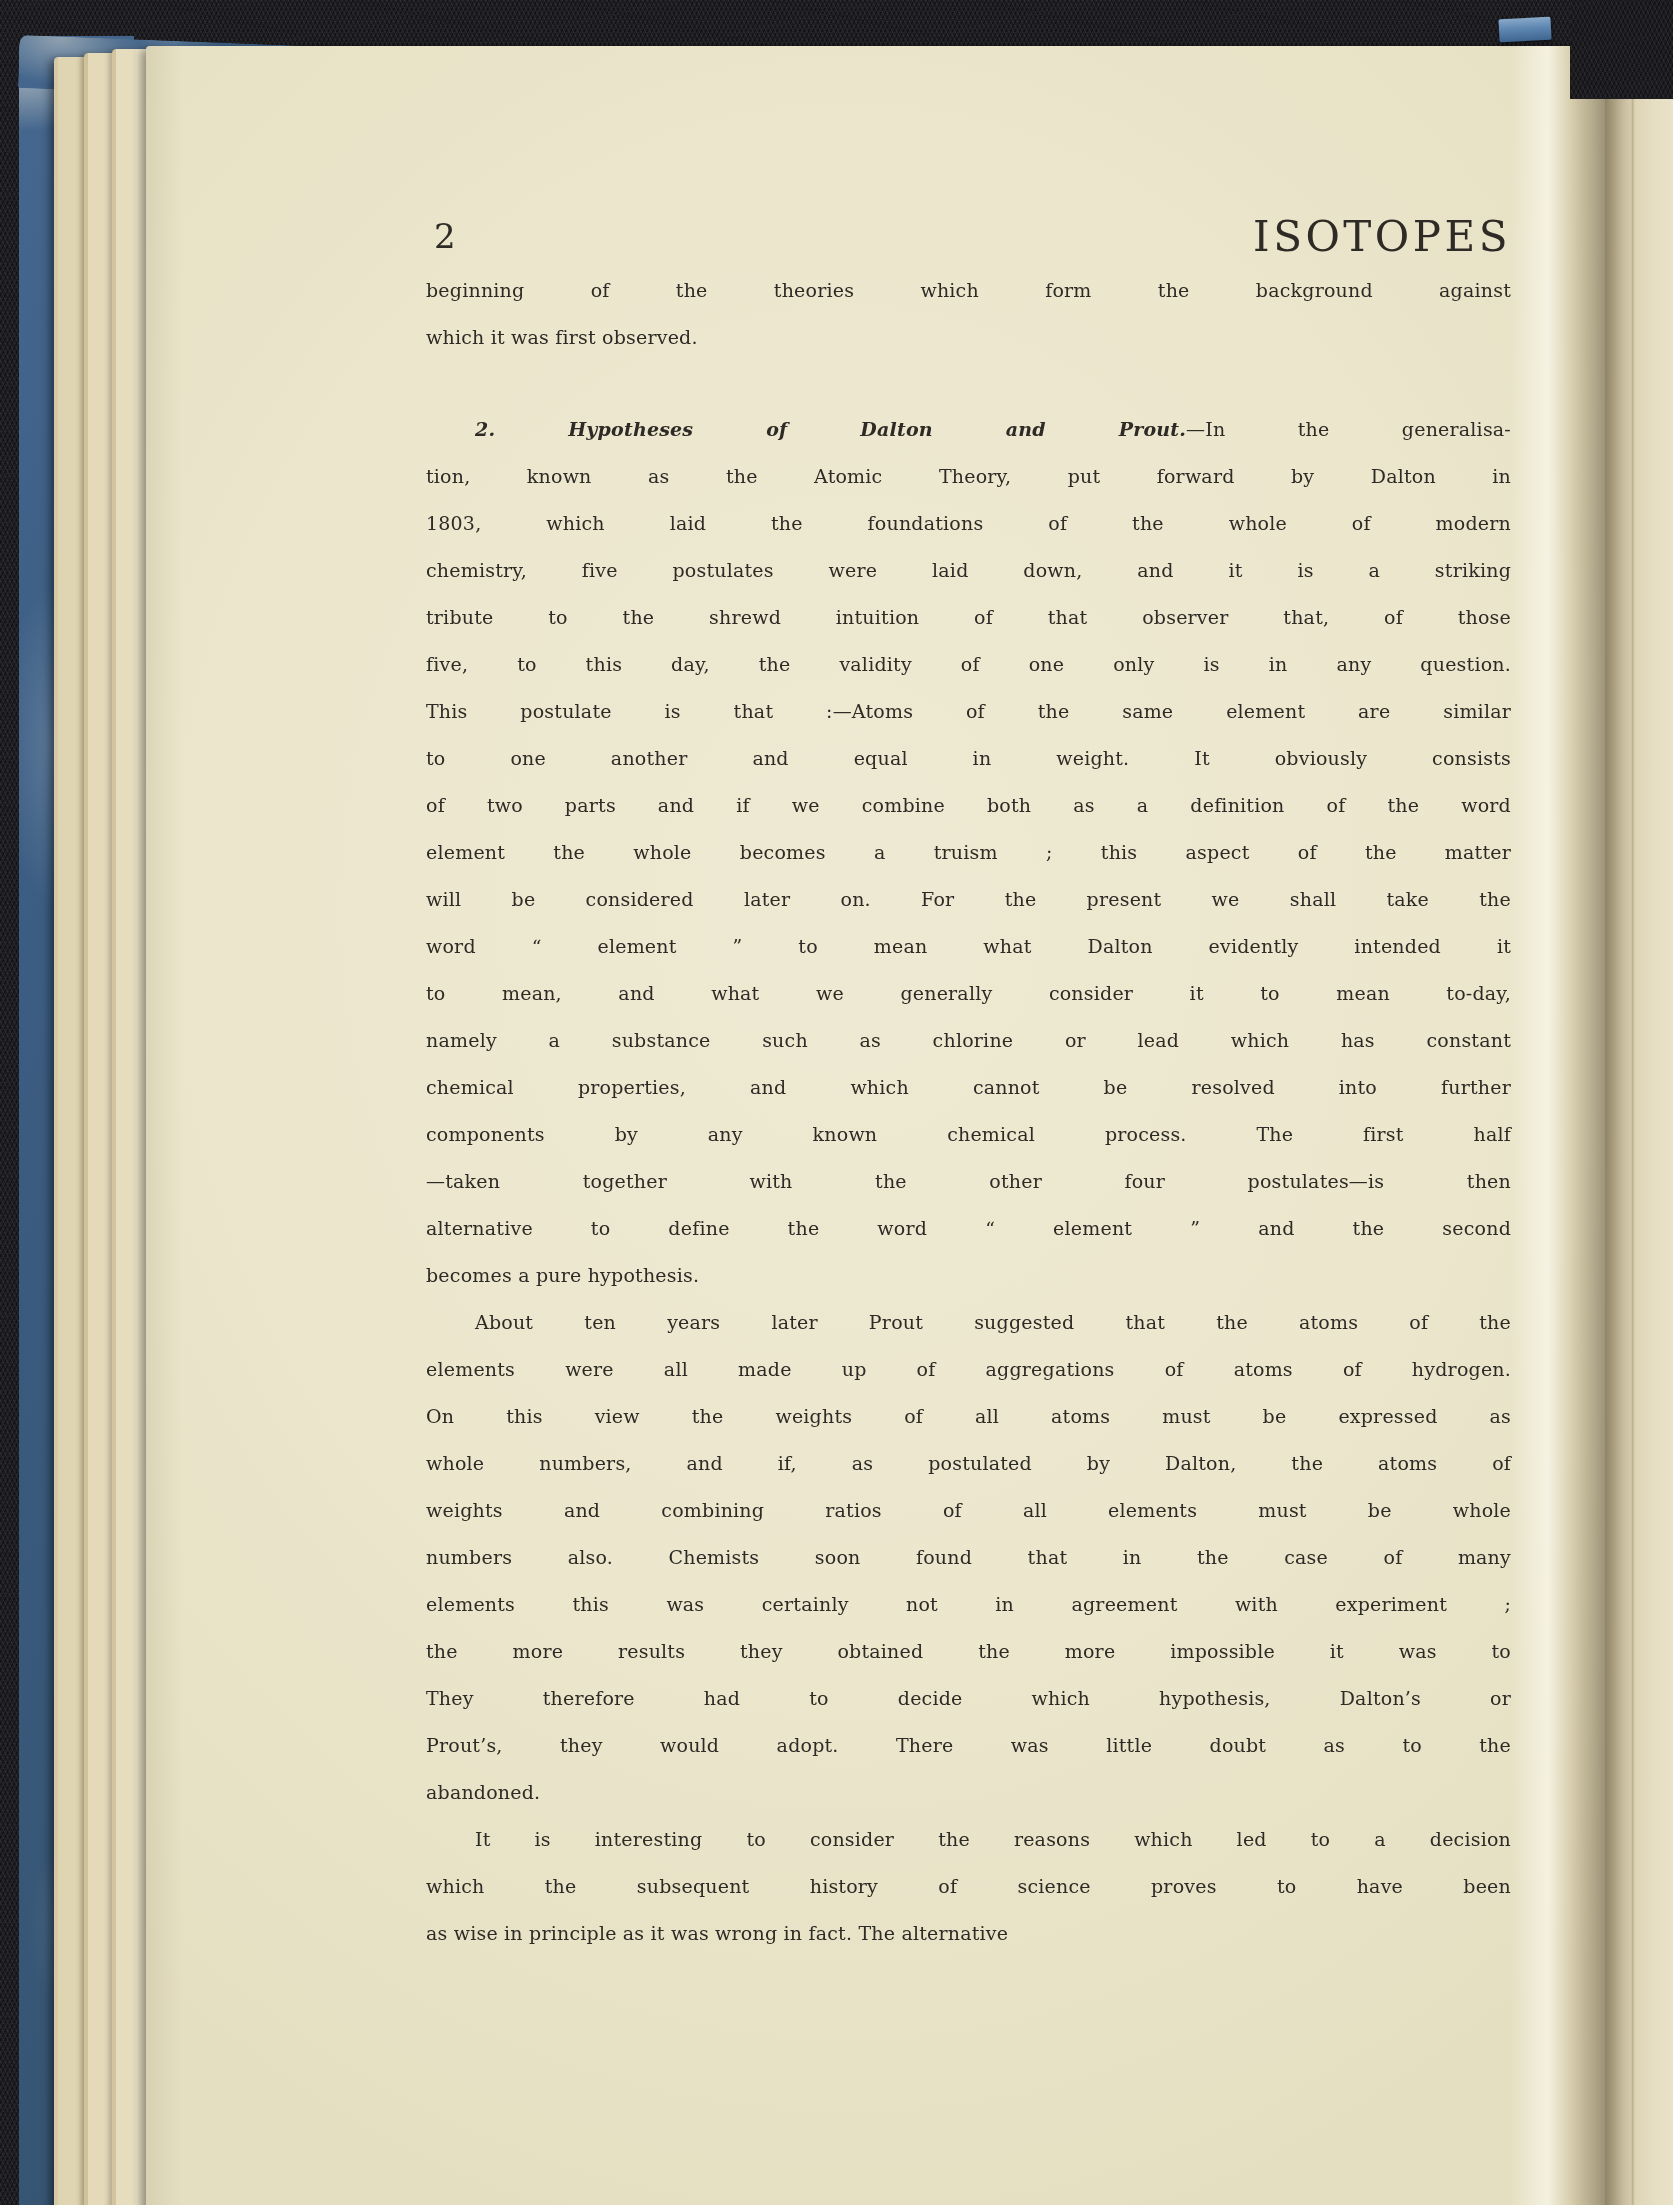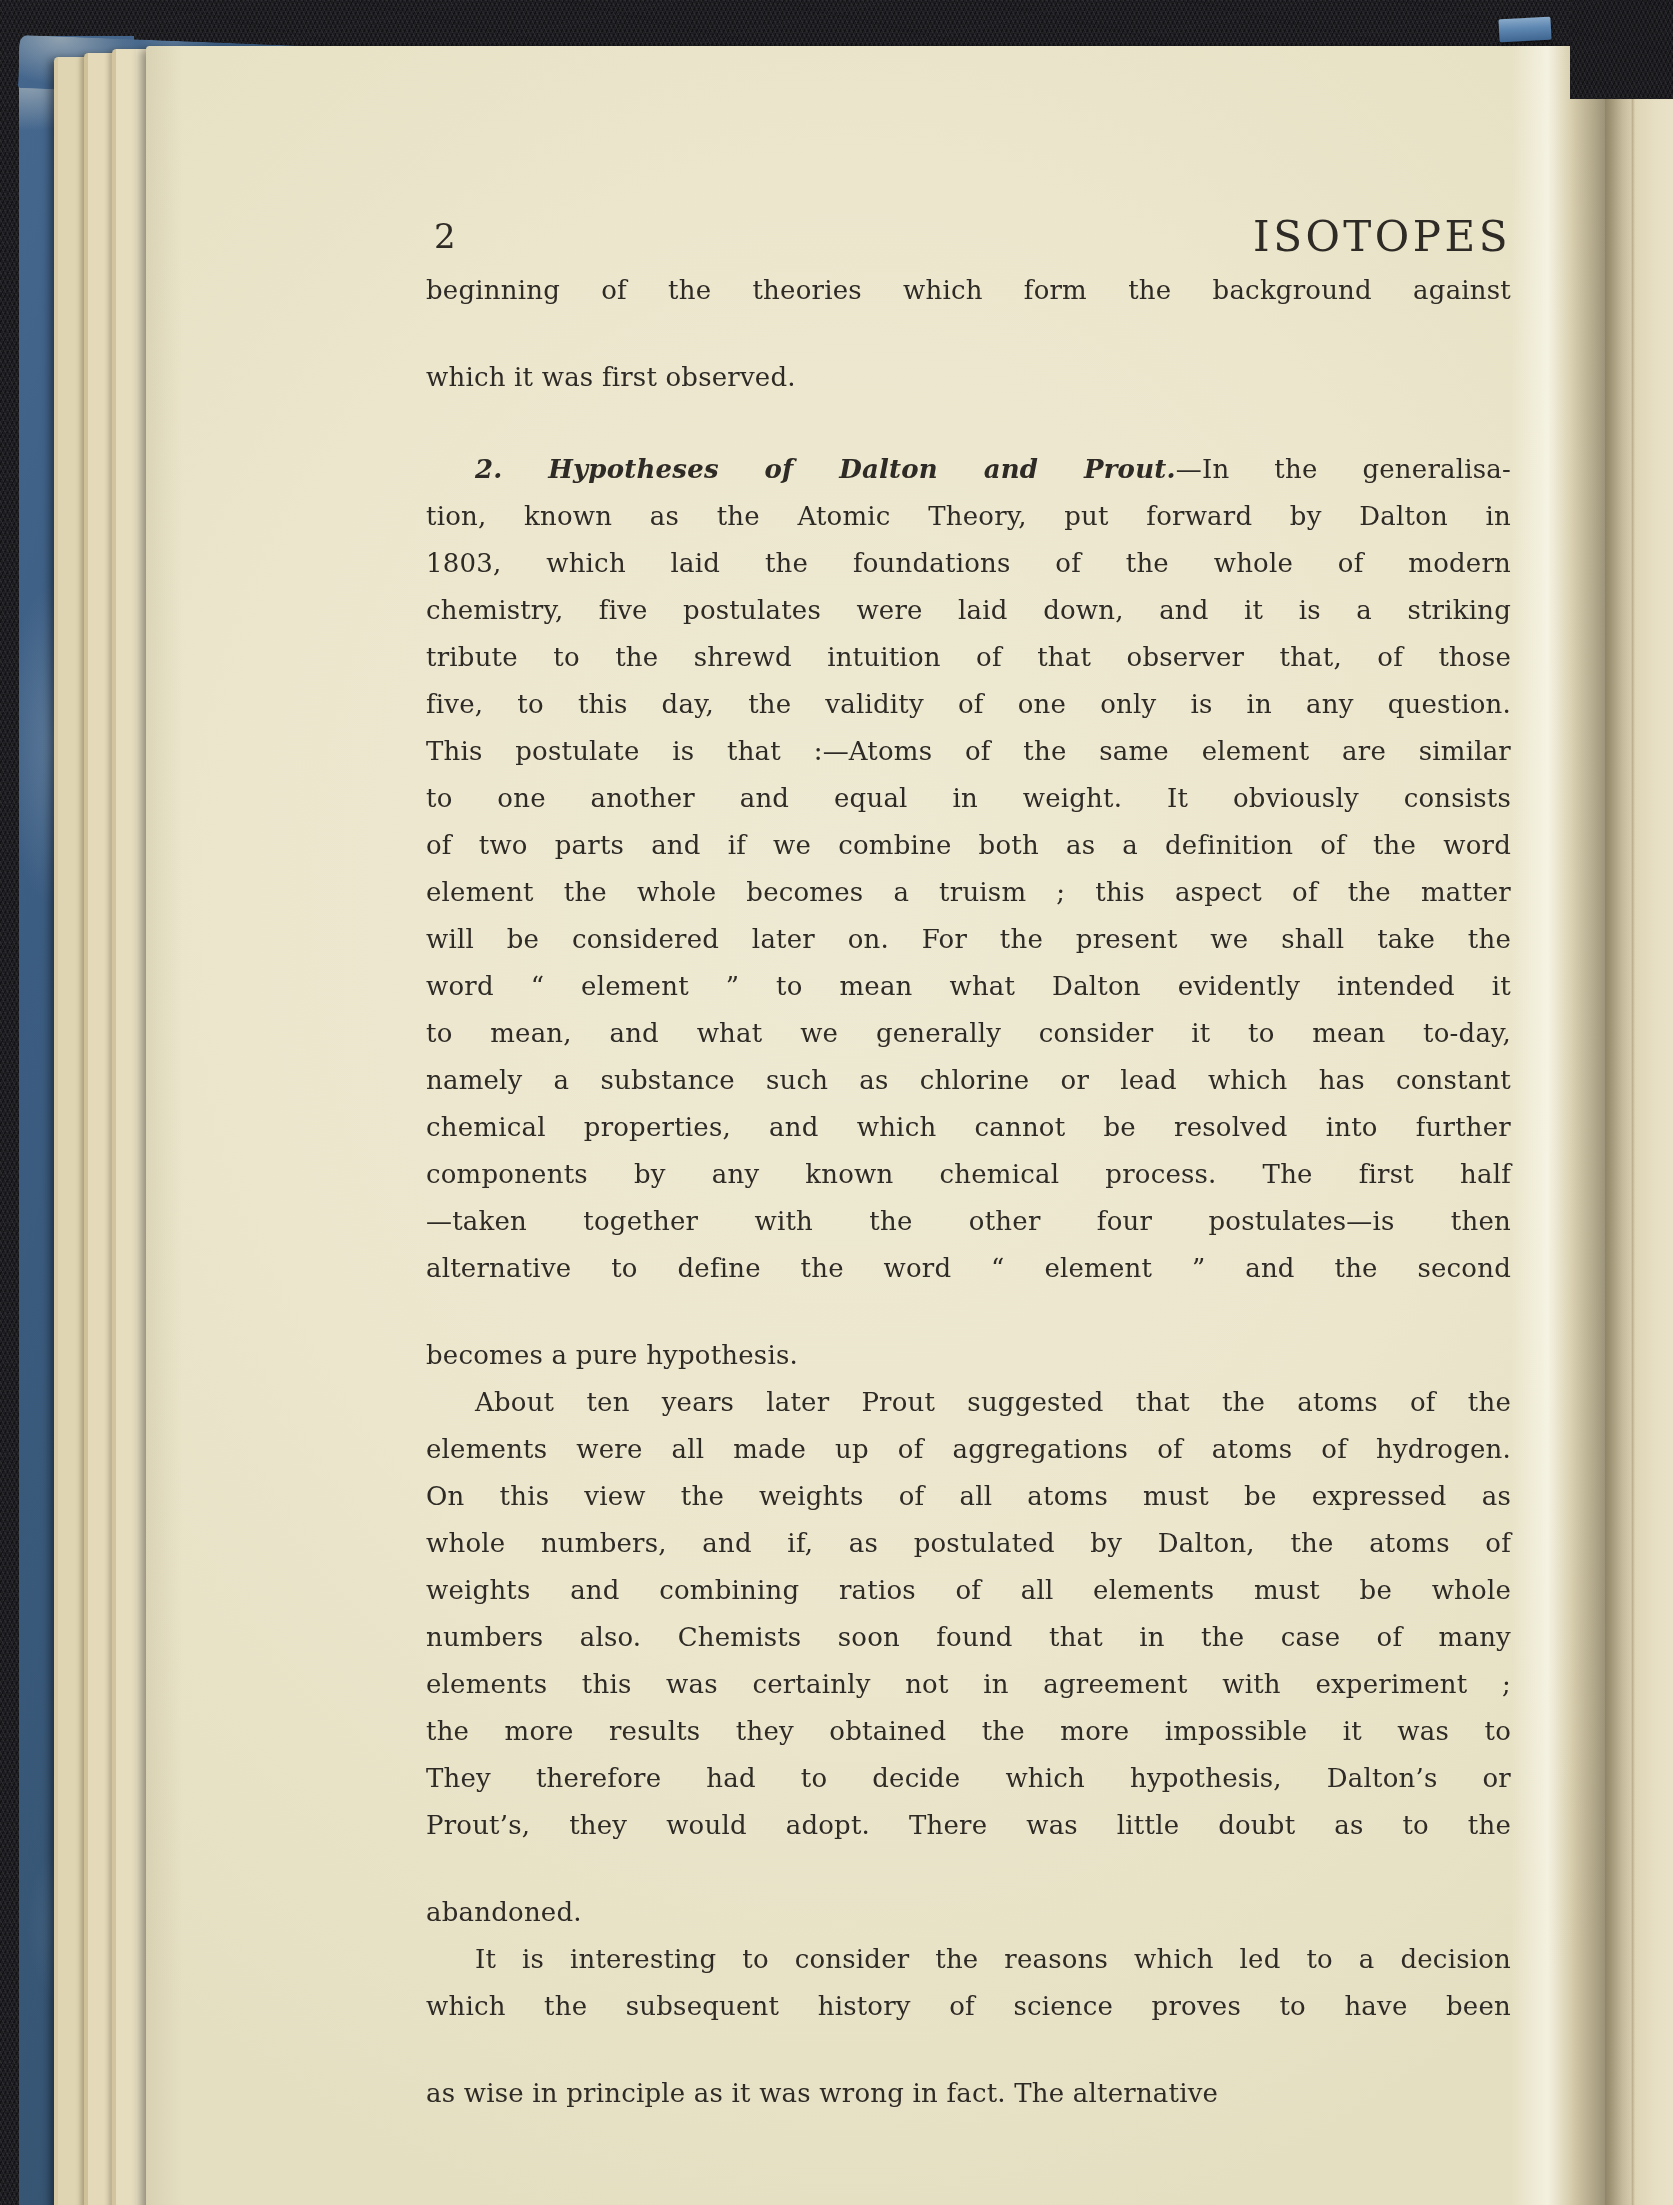--- a/index.html
+++ b/index.html
@@ -44,23 +44,23 @@
       linear-gradient(90deg, rgba(120,100,55,0.12) 0, rgba(120,100,55,0) 2.5%),
       linear-gradient(90deg, rgba(0,0,0,0) 0 93.5%, rgba(255,255,248,0.55) 96%, rgba(150,125,75,0.18) 97.6%, rgba(90,72,40,0.38) 99.2%, rgba(60,48,26,0.45) 100%),
       radial-gradient(ellipse 78% 60% at 48% 38%, #eee9d2 0%, #ebe6cc 55%, #e5dfc2 100%);
     box-shadow:-4.4px 3.5px 9.7px rgba(0,0,0,0.38);
     color:#2e2a25;
   }
   .page-header{position:absolute;left:280px;top:166px;width:1085px;height:49px;}
   .folio{position:absolute;left:8px;top:0;font-size:34px;line-height:49px;}
   .running-head{position:absolute;left:0;right:0;top:0;text-align:right;font-size:42px;line-height:49px;letter-spacing:3.5px;}
   .textblock{position:absolute;left:280px;top:221px;width:1085px;}
-  .line{height:47px;line-height:47px;font-size:26px;letter-spacing:0.2px;
+  .line{height:47px;line-height:47px;font-size:19px;letter-spacing:0.2px;
     text-align:justify;text-align-last:justify;white-space:normal;}
-  .line.last{text-align-last:left;margin-top:40px;}
+  .line.last{text-align-last:left;}
   .line.indent{text-indent:49px;}
   .line.gap{margin-top:45px;}
   .seg-bold{font-weight:bold;font-style:italic;}
   .seg-italic{font-style:italic;}
   
   .facing{
     position:absolute;left:1605px;top:99px;width:68px;height:2263px;
     background:
       linear-gradient(90deg, rgba(70,55,30,0.45) 0, rgba(70,55,30,0.12) 26%, rgba(70,55,30,0) 45%),
       linear-gradient(90deg, rgba(0,0,0,0) 38%, rgba(120,100,60,0.28) 40.5%, rgba(0,0,0,0) 44%),

